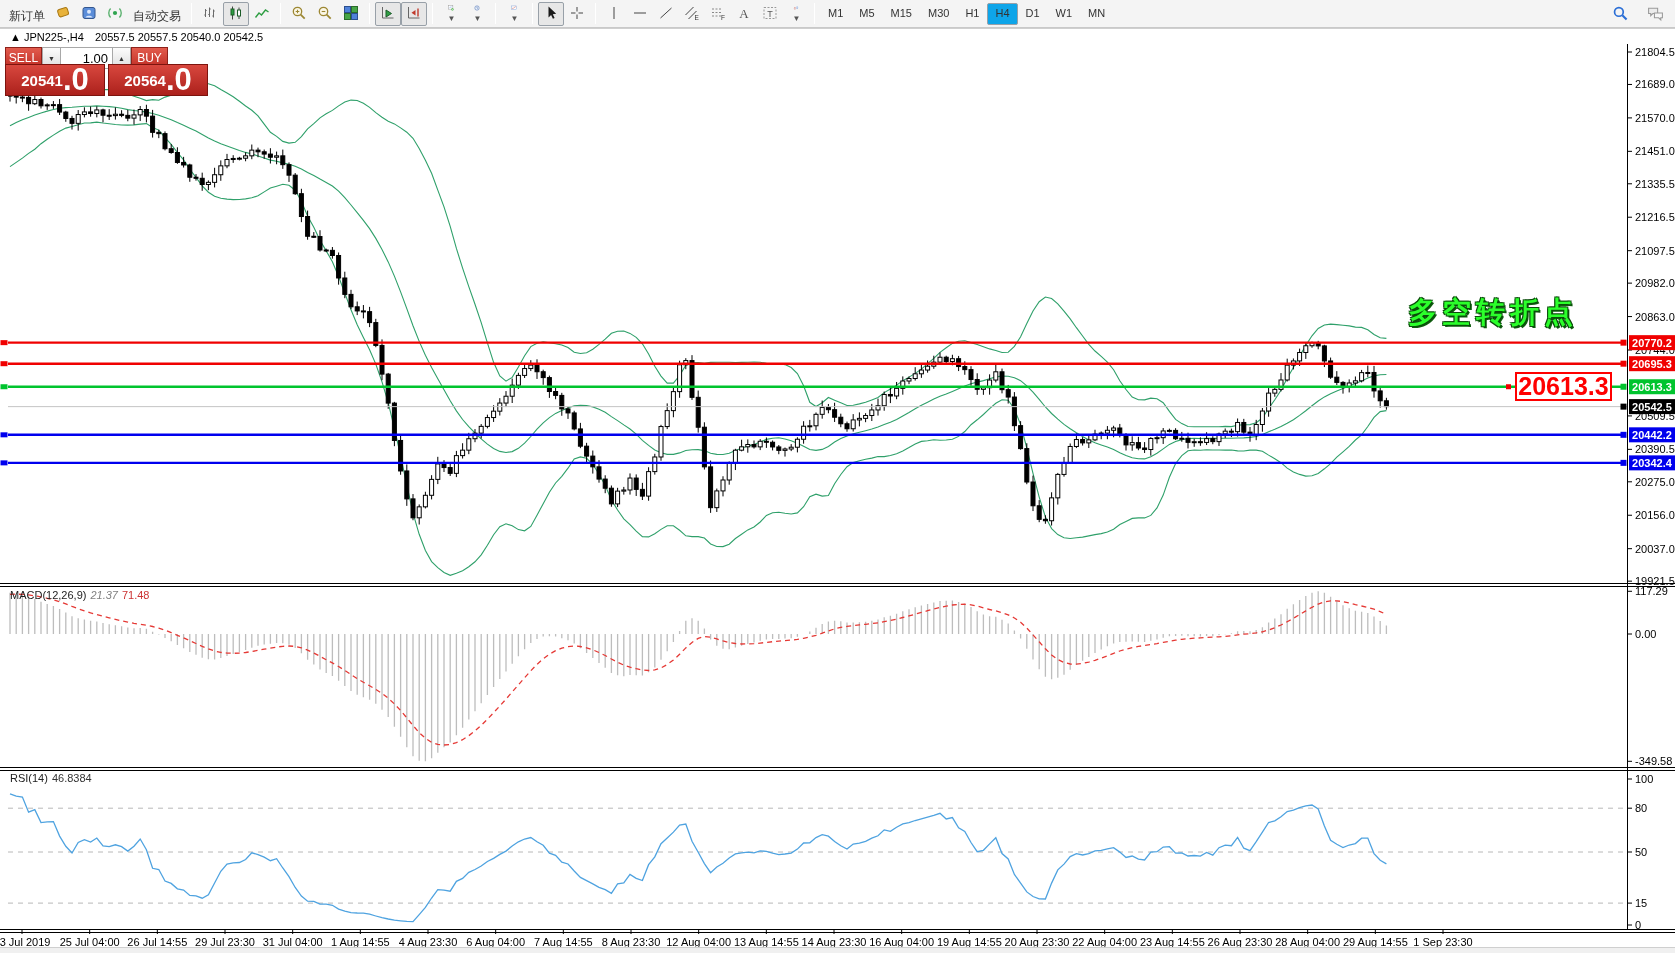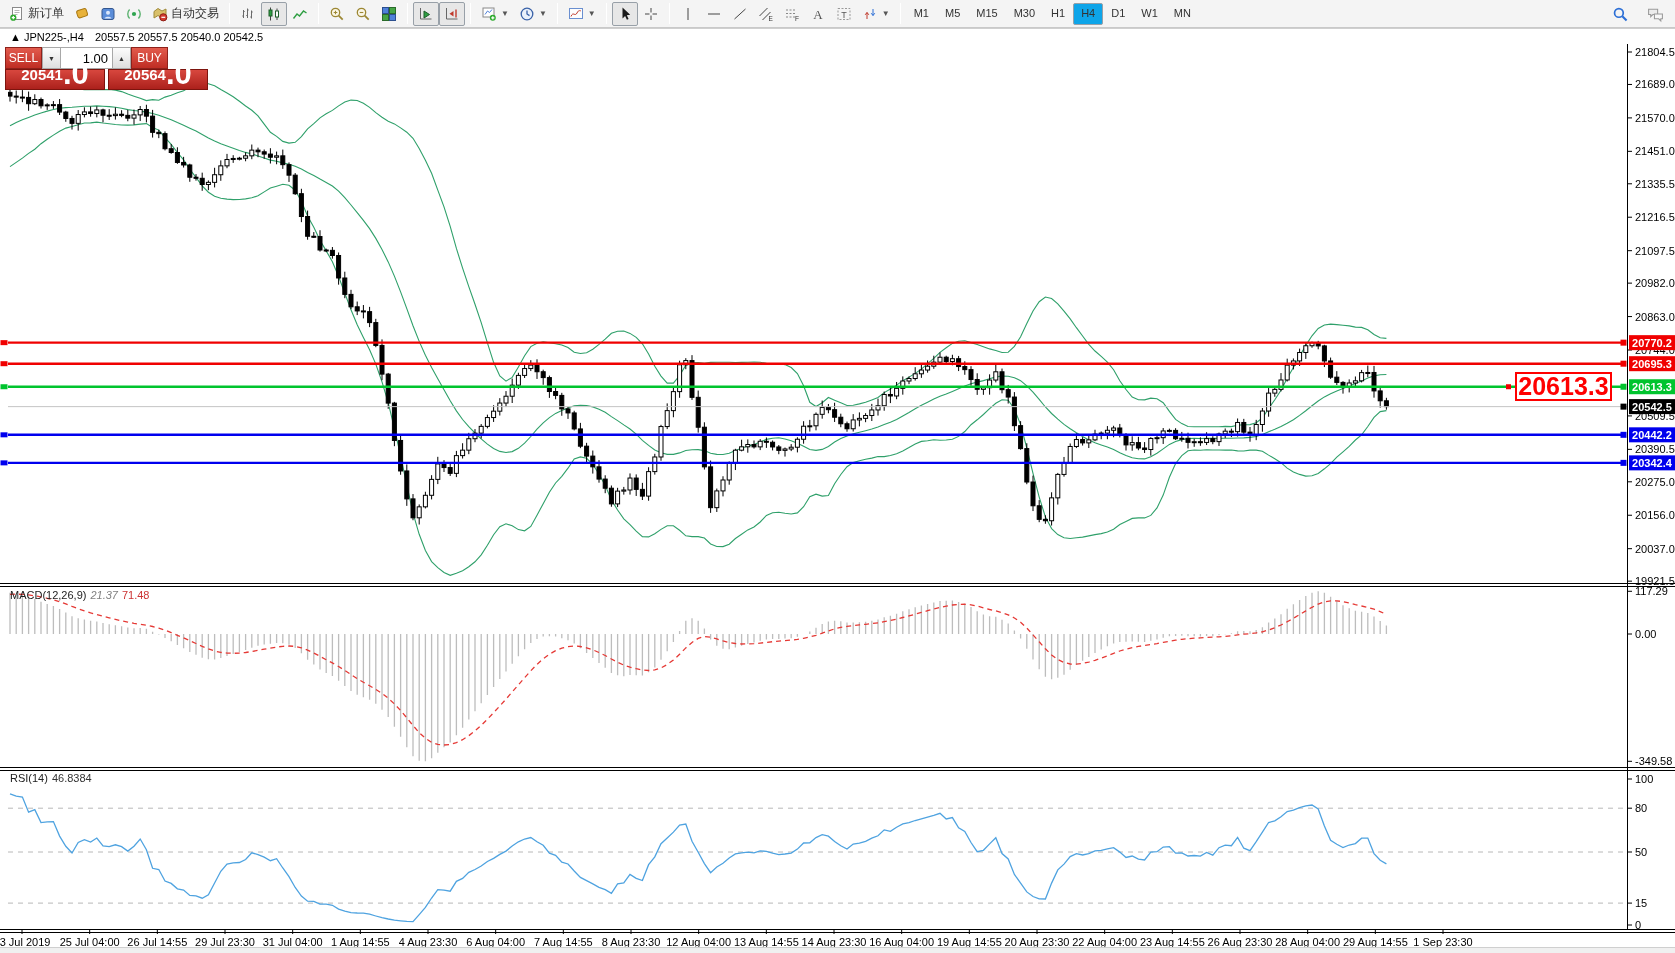--- a/index.html
+++ b/index.html
@@ -3,42 +3,42 @@
 <meta charset="utf-8">
 <style>
   html,body{margin:0;padding:0;background:#888;}
   *{box-sizing:border-box;}
   #screen{position:relative;width:1675px;height:953px;background:#fff;overflow:hidden;
     font-family:"Liberation Sans","DejaVu Sans",sans-serif;}
   
   #toolbar{position:absolute;left:0;top:0;width:1675px;height:28px;background:#f4f4f4;
     border-bottom:1px solid #c9c9c9;display:flex;align-items:center;padding:0 4px;}
   .tbtn{display:flex;align-items:center;gap:3px;height:24px;padding:2px 4px;border:1px solid transparent;
-    border-radius:2px;color:#333;font-size:12px;white-space:nowrap;cursor:default;}
+    border-radius:2px;color:#333;font-size:12px;white-space:nowrap;cursor:default;flex-direction:column;}
   .tbtn.pressed{background:#e7e7e7;border-color:#98a0a8;}
   .tbtn svg{display:block;}
   .tsep{width:1px;align-self:stretch;margin:3px 5px;background:#d2d2d2;border-right:1px solid #fff;}
   .darr{font-size:8px;color:#555;margin-left:1px;}
   .tfbtn{height:22px;padding:3px 7px;font-size:11px;color:#333;border:1px solid transparent;border-radius:2px;}
   .tfbtn.pressed{background:#0ea5e9;border-color:#98a0a8;}
   #tb-right{position:absolute;right:6px;top:2px;display:flex;gap:8px;align-items:center;}
   
   #symbol-line{position:absolute;left:10px;top:31px;font-size:11px;color:#000;z-index:5;}
   #symbol-line .ohlc{margin-left:8px;}
   #chart-svg{position:absolute;left:0;top:28px;z-index:1;}
   
   #trade-panel{position:absolute;left:5px;top:47px;width:203px;z-index:6;font-family:"Liberation Sans",sans-serif;}
   .trow1{display:flex;height:22px;}
   .sellbtn,.buybtn{width:37px;background:linear-gradient(#e25b4d,#bf2d24);color:#fff;font-size:12px;
     display:flex;align-items:center;justify-content:center;border:1px solid #8e211a;}
   .stepbtn{width:19px;background:linear-gradient(#fcfcfc,#dedede);border:1px solid #a8a8a8;font-size:7px;
     color:#333;display:flex;align-items:center;justify-content:center;}
   .volinput{width:51px;border:1px solid #a8a8a8;border-left:none;border-right:none;text-align:right;
     font-size:13px;padding-right:4px;color:#000;}
-  .trow2{display:flex;height:21px;}
+  .trow2{display:flex;height:21px;align-items:center;}
   .pricebox{width:100px;background:linear-gradient(#d8473e,#ac211c);border:1px solid #7d140e;color:#fff;
     display:flex;align-items:flex-end;justify-content:center;padding-bottom:1px;}
   .pricebox.left{margin-right:3px;}
   .pmain{font-size:15px;font-weight:bold;line-height:26px;}
   .pfrac{font-size:31px;font-weight:bold;line-height:29px;}
   
   #turning-point{position:absolute;left:1408px;top:293px;z-index:4;font-size:29px;font-weight:bold;
     letter-spacing:5px;color:#2bff2b;
     text-shadow:-1px -1px 0 #0b4d0b,1px -1px 0 #0b4d0b,-1px 1px 0 #0b4d0b,1px 1px 0 #0b4d0b,2px 2px 0 #0e5c0e;}
   #big-price-label{position:absolute;left:1515px;top:372px;width:97px;height:29px;z-index:4;background:#fff;
@@ -1105,20 +1105,21 @@
       <line x1="1240" y1="901.5" x2="1240" y2="906" stroke="#000"></line>
       <text x="1240" y="918" font-size="11" font-family="Liberation Sans, DejaVu Sans, sans-serif" fill="#000" text-anchor="middle">26 Aug 23:30</text>
       <line x1="1307.6666666666667" y1="901.5" x2="1307.6666666666667" y2="906" stroke="#000"></line>
       <text x="1307.6666666666667" y="918" font-size="11" font-family="Liberation Sans, DejaVu Sans, sans-serif" fill="#000" text-anchor="middle">28 Aug 04:00</text>
       <line x1="1375.3333333333335" y1="901.5" x2="1375.3333333333335" y2="906" stroke="#000"></line>
       <text x="1375.3333333333335" y="918" font-size="11" font-family="Liberation Sans, DejaVu Sans, sans-serif" fill="#000" text-anchor="middle">29 Aug 14:55</text>
       <line x1="1443" y1="901.5" x2="1443" y2="906" stroke="#000"></line>
       <text x="1443" y="918" font-size="11" font-family="Liberation Sans, DejaVu Sans, sans-serif" fill="#000" text-anchor="middle">1 Sep 23:30</text>
     </svg>
 
+  <div id="turning-point">多空转折点</div>
   <div id="big-price-label">20613.3</div>
 
   <div id="macd-label">
     <span>MACD(12,26,9)</span><span class="v1">21.37</span><span class="v2">71.48</span>
   </div>
   <div id="rsi-label">
     <span>RSI(14)</span><span class="v1">46.8384</span>
   </div>
 
   <div id="bottom-strip"></div>

